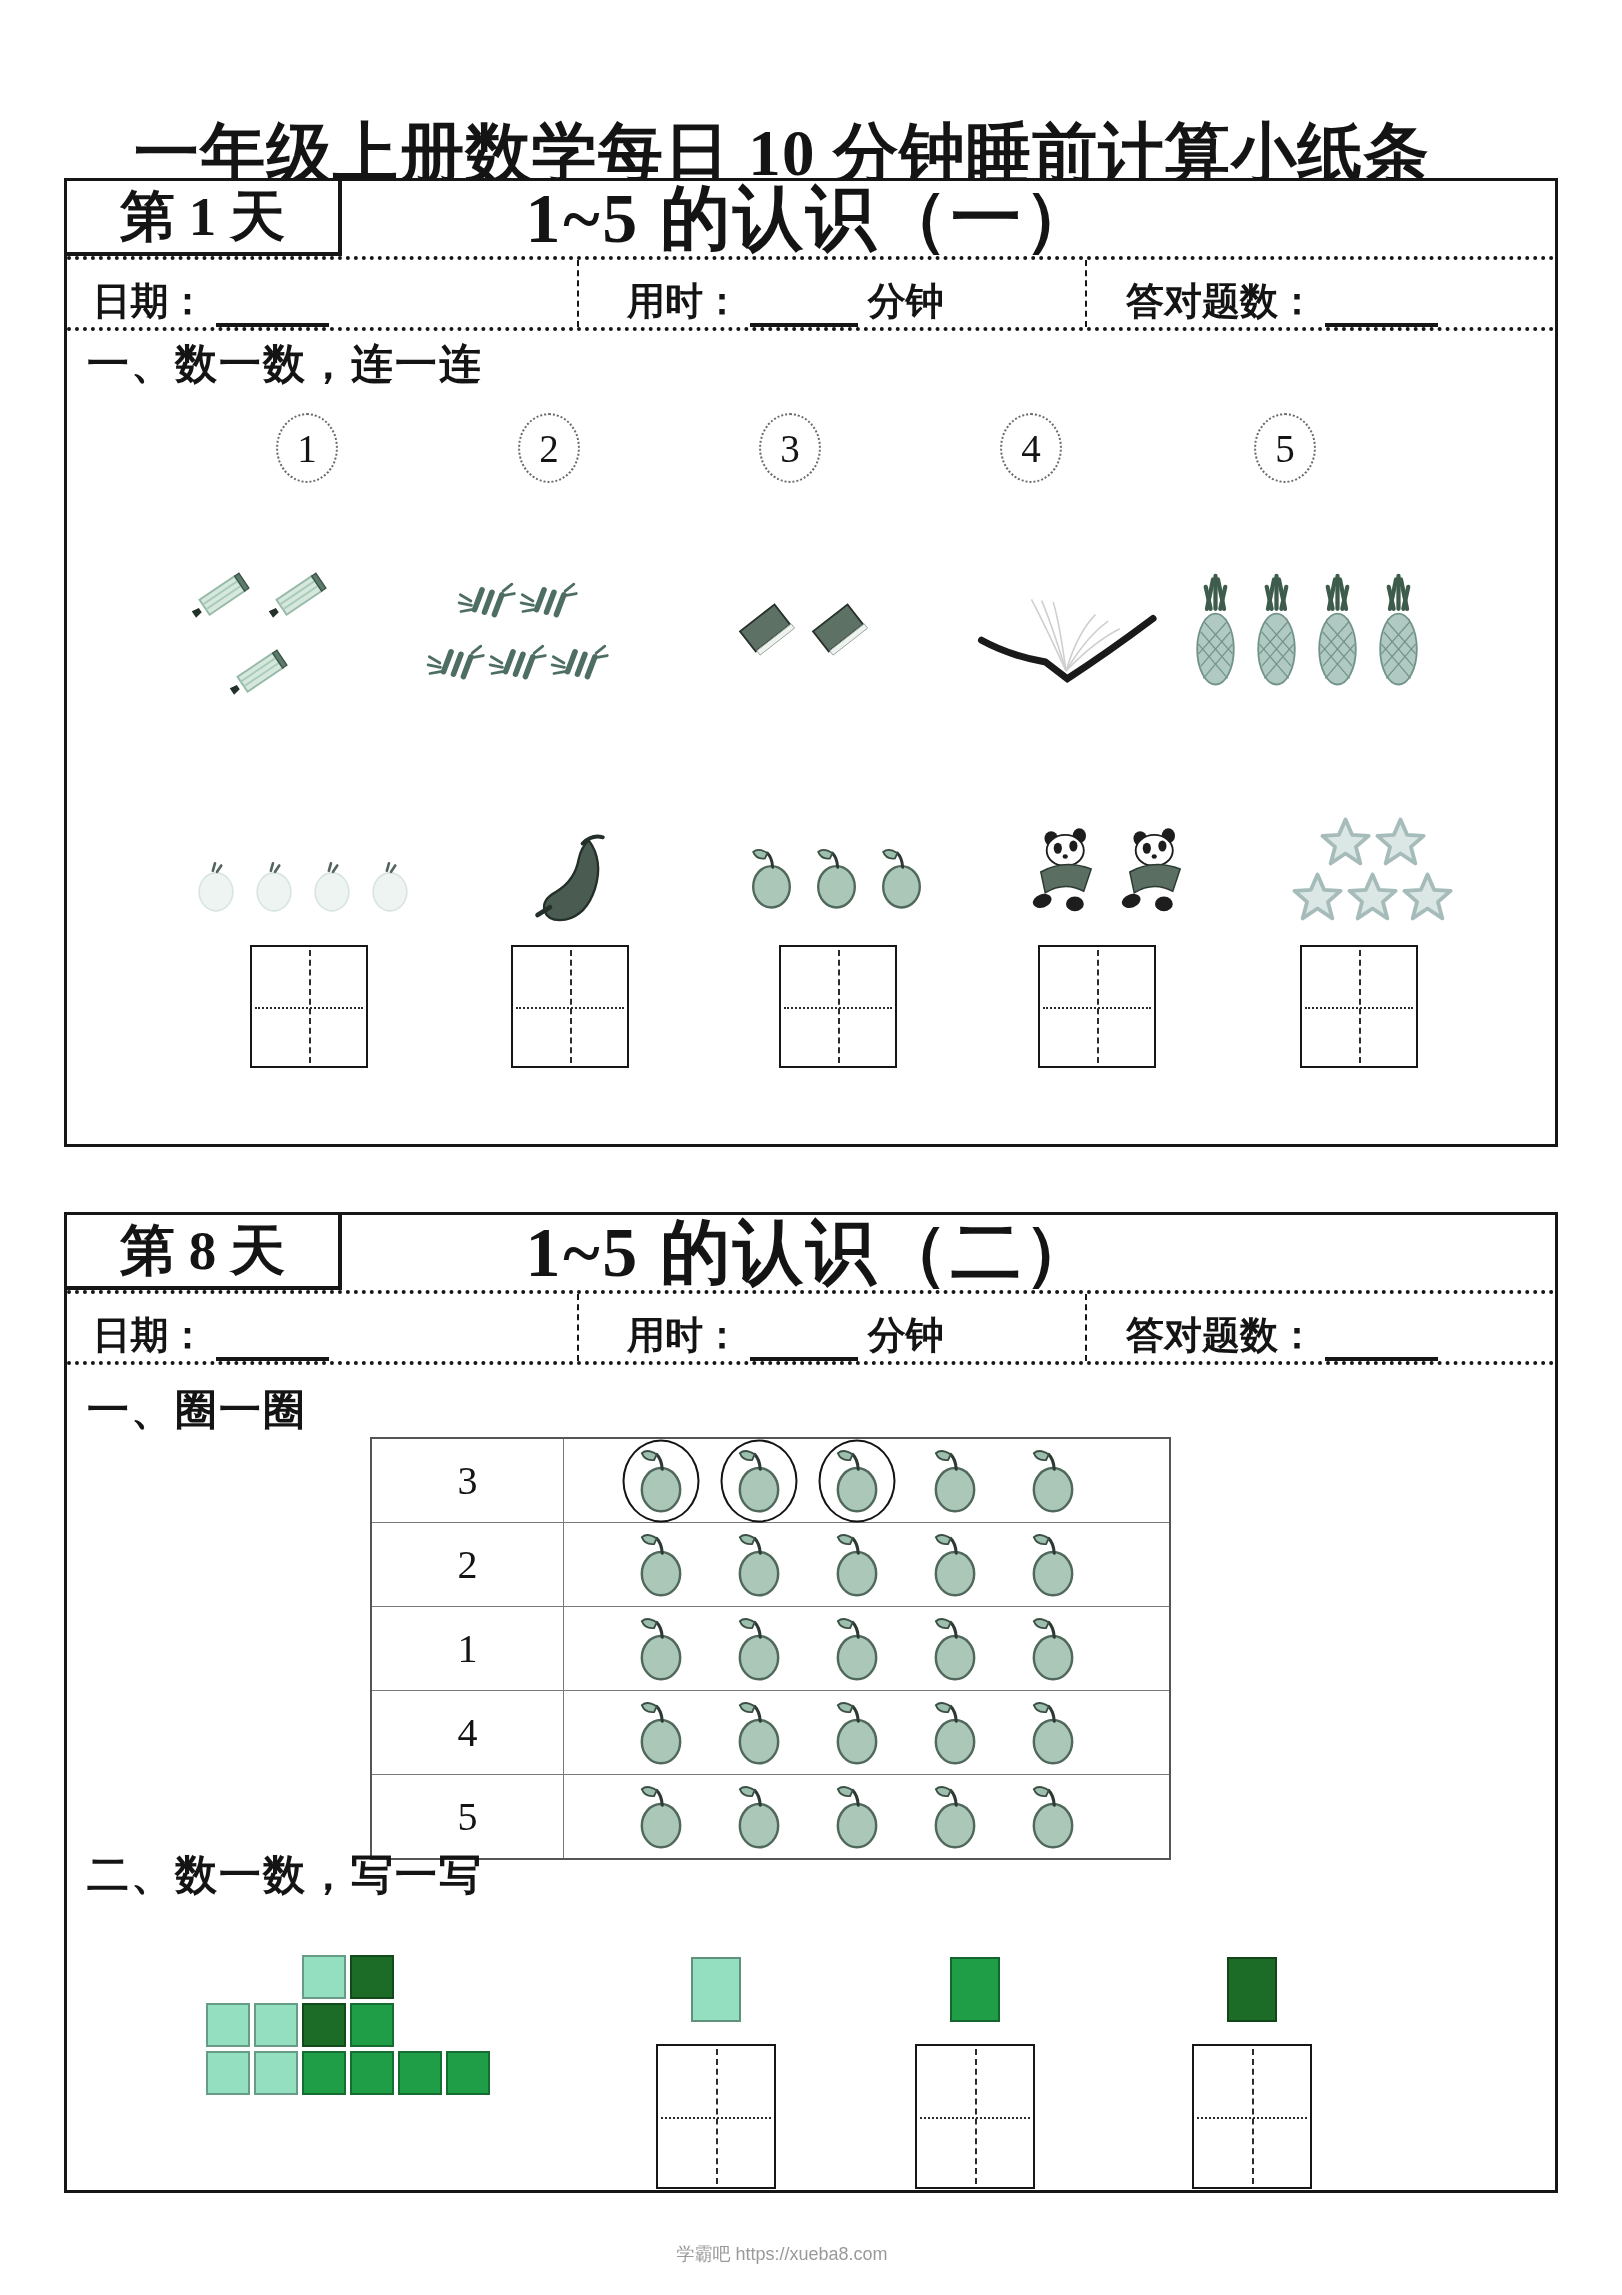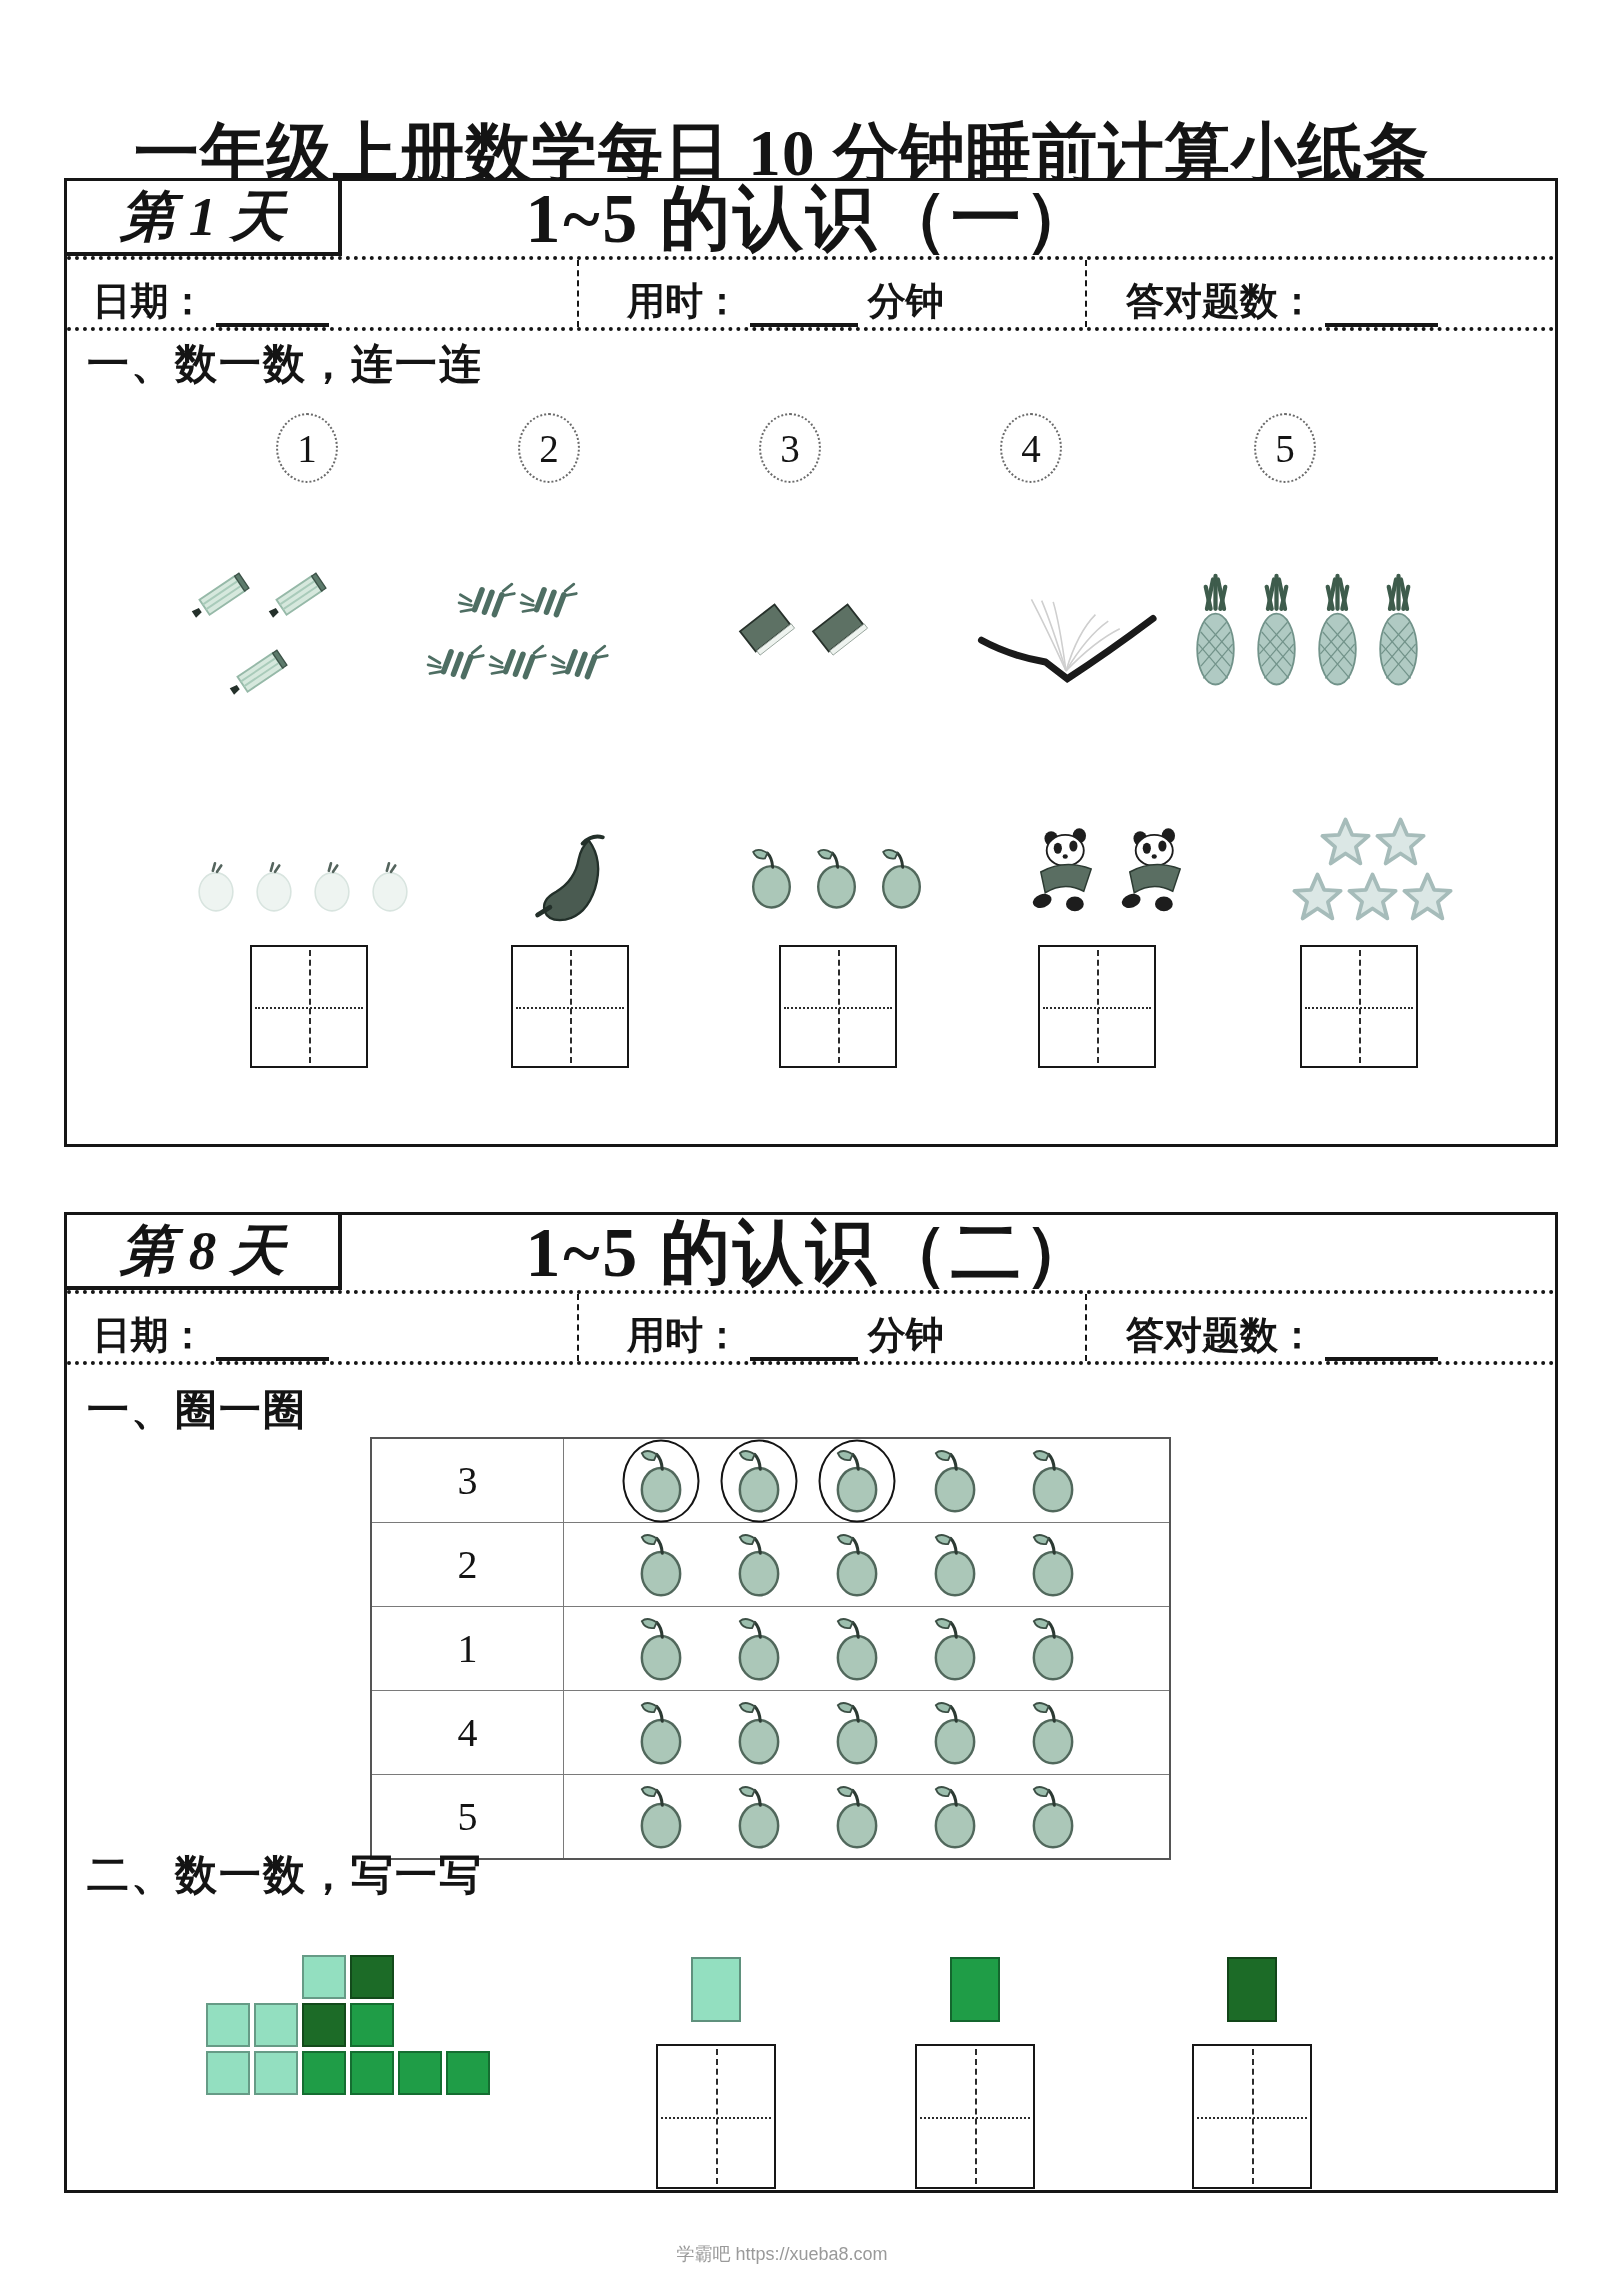--- a/index.html
+++ b/index.html
@@ -11,21 +11,21 @@
               font-size:65px;font-weight:bold;letter-spacing:1.3px;white-space:nowrap;}
 
   
   .panel{position:absolute;left:64px;width:1494px;border:3.4px solid #161616;box-sizing:border-box;background:#fff;}
   #panel1{top:178px;height:969px;}
   #panel2{top:1212px;height:981px;}
 
   .day-cell{position:absolute;top:0;left:0;width:275px;height:75px;
             border-right:4px solid #161616;border-bottom:4px solid #161616;
             display:flex;align-items:center;justify-content:center;
-            font-size:55px;font-weight:bold;box-sizing:border-box;background:#fff;z-index:2;font-style:italic;}
+            font-size:55px;font-weight:bold;box-sizing:border-box;background:#fff;z-index:2;}
   .panel-title{position:absolute;top:0;left:0;width:100%;height:75px;
                display:flex;align-items:center;justify-content:center;
                font-size:70px;font-weight:bold;letter-spacing:2.7px;}
   .info-row{position:absolute;top:75px;left:0;width:100%;height:75px;
             border-top:4px dotted #161616;border-bottom:4px dotted #161616;
             display:flex;box-sizing:border-box;font-weight:bold;}
   .info-cell{display:flex;align-items:flex-end;font-size:38px;box-sizing:border-box;}
   .info-cell .lbl{white-space:nowrap;}
   .ic1{width:510px;padding-left:25.6px;}
   .ic2{width:508px;border-left:2.7px dashed #161616;padding-left:48px;}

